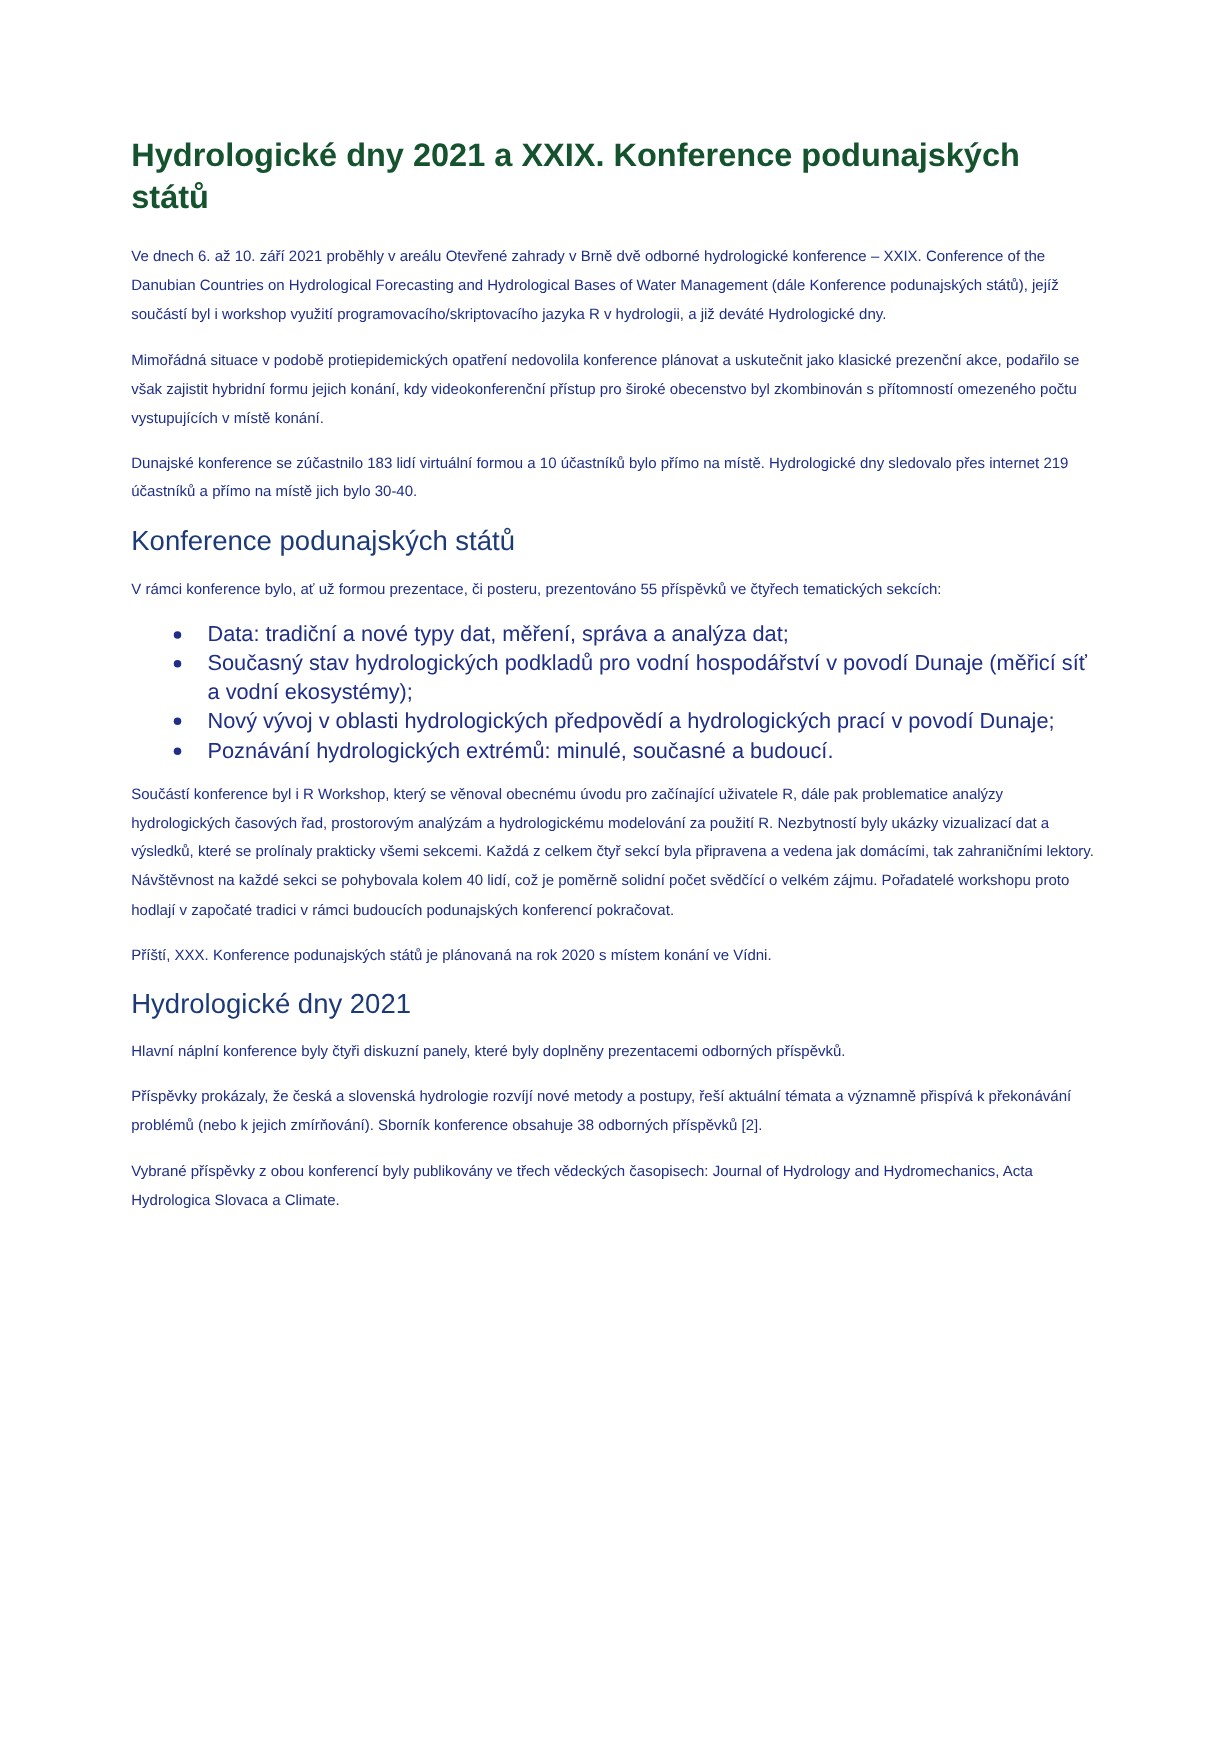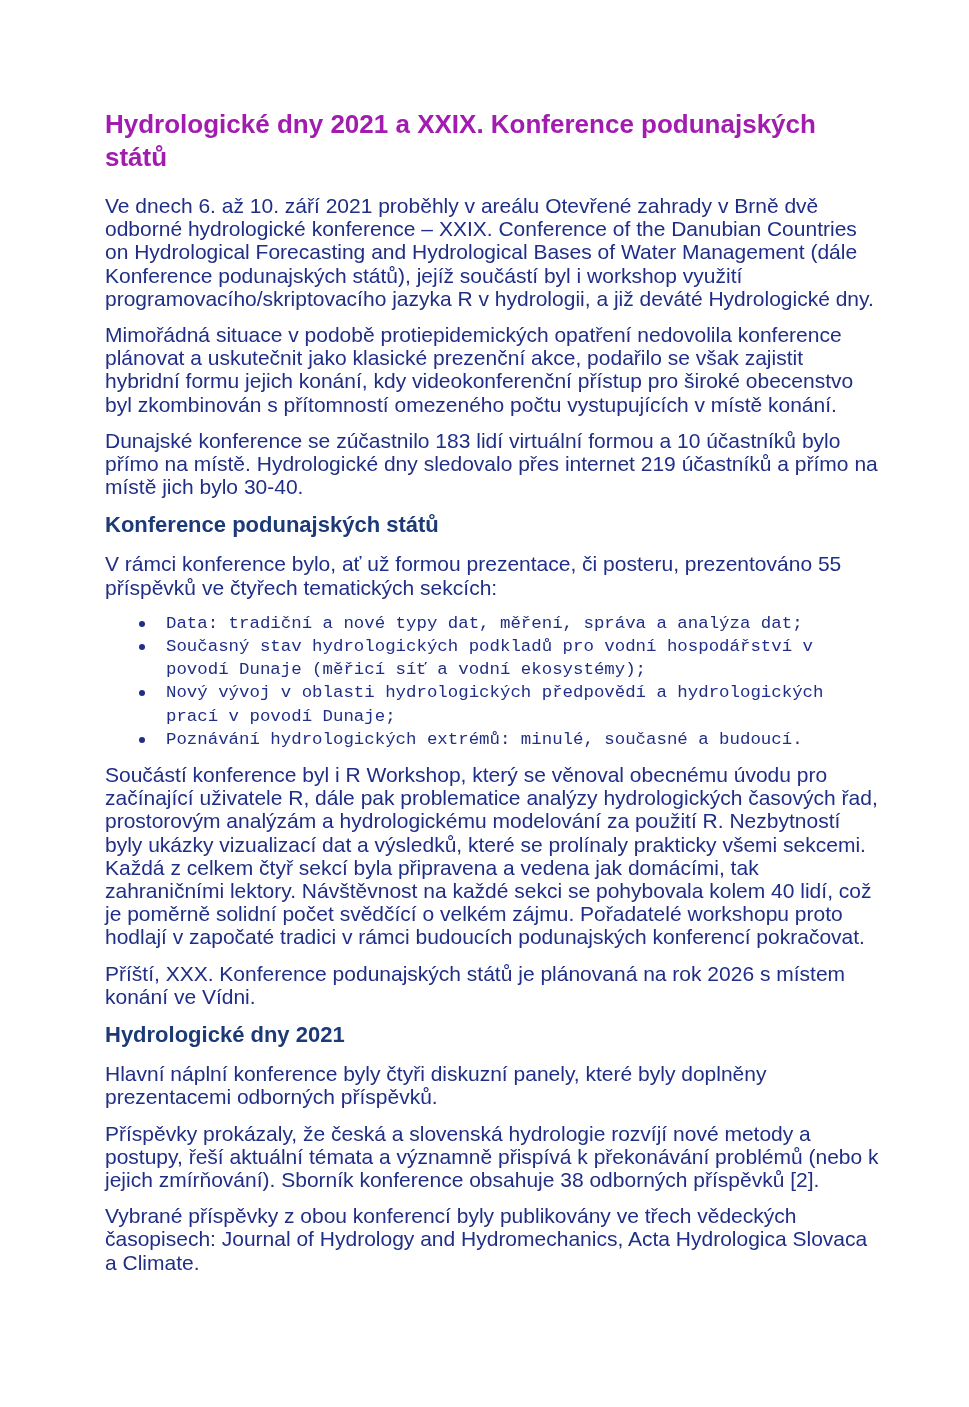--- a/index.html
+++ b/index.html
@@ -19,44 +19,43 @@
       top: 108px;
       width: 775px;
       font-family: "Liberation Sans", sans-serif;
       color: #1f2e86;
     }
     h1 {
       margin: 0 0 20px 0;
       font-size: 26px;
       line-height: 33px;
       font-weight: bold;
-      color: #a21caf;
+      color: #14532d;
     }
     h2 {
       margin: 0 0 13px 0;
       font-size: 22px;
       line-height: 28px;
-      font-weight: bold;
+      font-weight: normal;
       color: #1c3a78;
     }
     p {
       margin: 0 0 13px 0;
-      font-size: 21px;
+      font-size: 12px;
       line-height: 23.2px;
     }
     ul {
       margin: 0 0 12px 0;
       padding: 0 0 0 61px;
       list-style: none;
     }
     li {
       position: relative;
       font-size: 17.4px;
       line-height: 23.2px;
-      font-family: Liberation Mono, monospace;
     }
     li .bullet {
       position: absolute;
       left: -27px;
       top: 9px;
       width: 6px;
       height: 6px;
       border-radius: 50%;
       background: #1f2e86;
     }
@@ -76,19 +75,19 @@
   <p>V rámci konference bylo, ať už formou prezentace, či posteru, prezentováno 55 příspěvků ve čtyřech tematických sekcích:</p>
 
   <ul>
     <li><span class="bullet"></span><span>Data: tradiční a nové typy dat, měření, správa a analýza dat;</span></li>
     <li><span class="bullet"></span><span>Současný stav hydrologických podkladů pro vodní hospodářství v povodí Dunaje (měřicí síť a vodní ekosystémy);</span></li>
     <li><span class="bullet"></span><span>Nový vývoj v oblasti hydrologických předpovědí a hydrologických prací v povodí Dunaje;</span></li>
     <li><span class="bullet"></span><span>Poznávání hydrologických extrémů: minulé, současné a budoucí.</span></li>
   </ul>
 
   <p>Součástí konference byl i R Workshop, který se věnoval obecnému úvodu pro začínající uživatele R, dále pak problematice analýzy hydrologických časových řad, prostorovým analýzám a hydrologickému modelování za použití R. Nezbytností byly ukázky vizualizací dat a výsledků, které se prolínaly prakticky všemi sekcemi. Každá z celkem čtyř sekcí byla připravena a vedena jak domácími, tak zahraničními lektory. Návštěvnost na každé sekci se pohybovala kolem 40 lidí, což je poměrně solidní počet svědčící o velkém zájmu. Pořadatelé workshopu proto hodlají v započaté tradici v rámci budoucích podunajských konferencí pokračovat.</p>
-  <p>Příští, XXX. Konference podunajských států je plánovaná na rok 2026 s místem konání ve Vídni.</p>
+  <p>Příští, XXX. Konference podunajských států je plánovaná na rok 2020 s místem konání ve Vídni.</p>
 
   <h2 class="h2-first">Hydrologické dny 2021</h2>
   <p>Hlavní náplní konference byly čtyři diskuzní panely, které byly doplněny prezentacemi odborných příspěvků.</p>
   <p>Příspěvky prokázaly, že česká a slovenská hydrologie rozvíjí nové metody a postupy, řeší aktuální témata a významně přispívá k překonávání problémů (nebo k jejich zmírňování). Sborník konference obsahuje 38 odborných příspěvků [2].</p>
   <p>Vybrané příspěvky z obou konferencí byly publikovány ve třech vědeckých časopisech: Journal of Hydrology and Hydromechanics, Acta Hydrologica Slovaca a Climate.</p>
 </div>
 
 </body></html>

